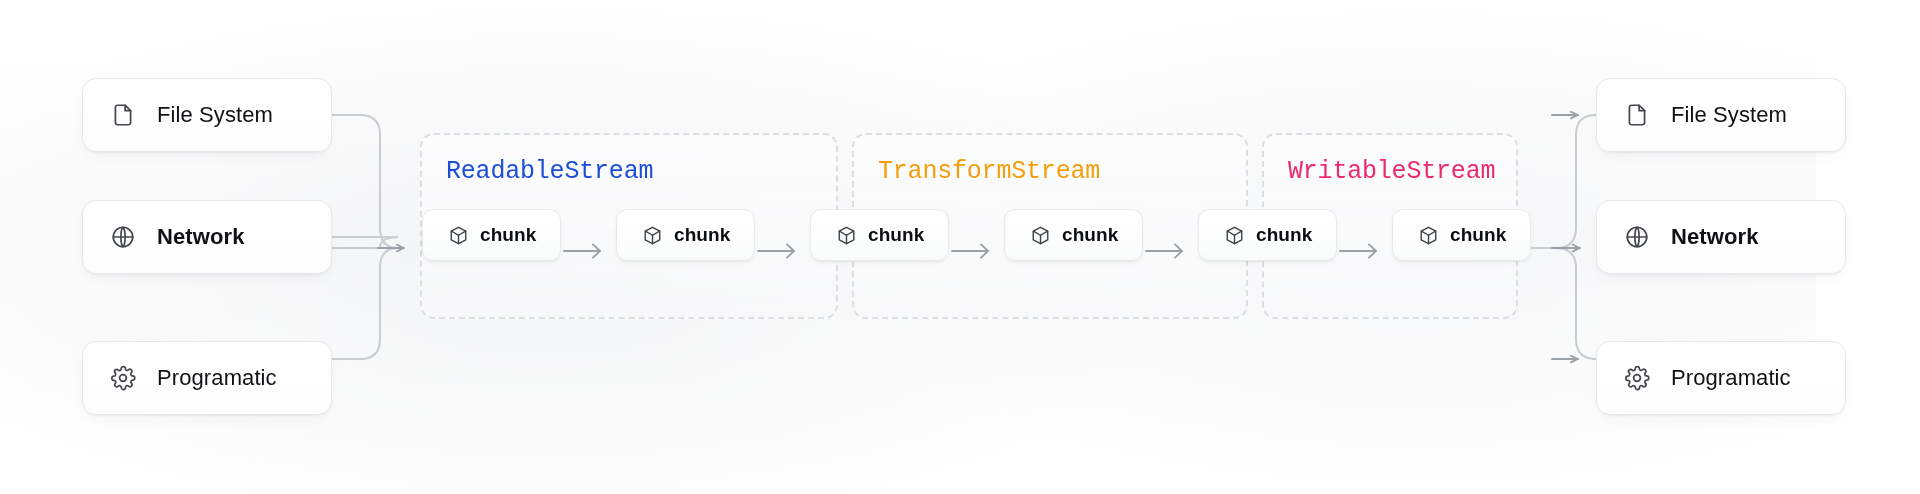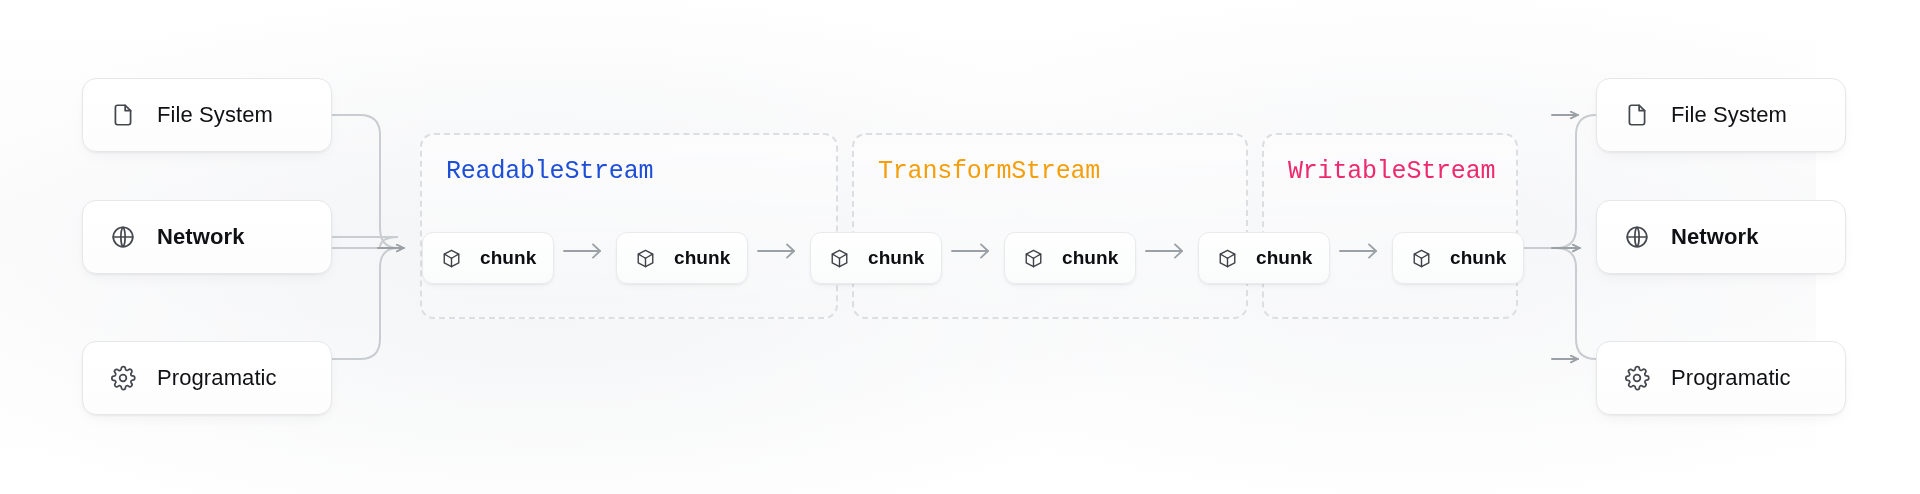--- a/index.html
+++ b/index.html
@@ -91,27 +91,27 @@
     letter-spacing: -0.2px;
     white-space: nowrap;
   }
   #region-readable  { left: 420px; width: 418px; }
   #region-transform { left: 852px; width: 396px; }
   #region-writable  { left: 1262px; width: 256px; }
 
   
   .chunk {
     position: absolute;
-    top: 232px;
+    top: 209px;
     display: flex;
     align-items: center;
-    gap: 18px;
+    gap: 11px;
     box-sizing: border-box;
     height: 52px;
-    padding: 0 17px;
+    padding: 0 24px;
     border: 1px solid #e9eaec;
     border-radius: 11px;
     background: linear-gradient(180deg, #ffffff 0%, #fafbfb 100%);
     box-shadow: 0 1px 2px rgba(16,24,40,0.05), 0 4px 10px -5px rgba(16,24,40,0.08);
   }
   .chunk .chunk-label {
     font-size: 19px;
     font-weight: 700;
     color: #0d0e11;
     letter-spacing: 0.1px;

